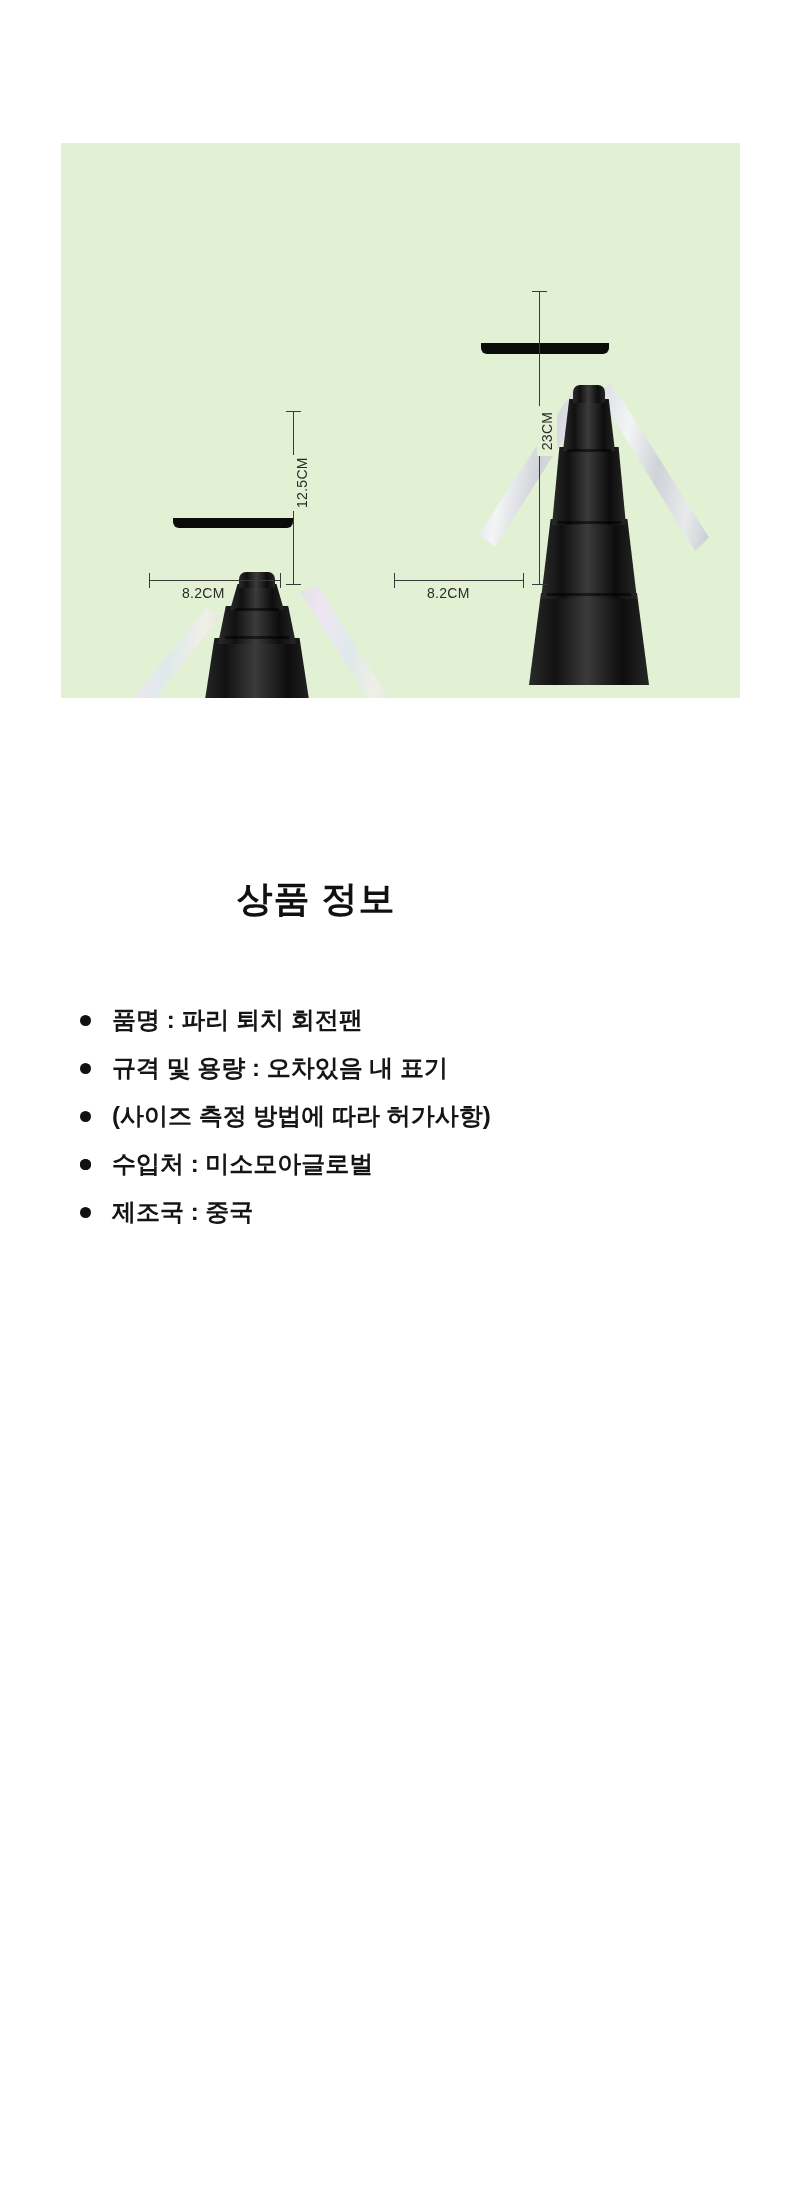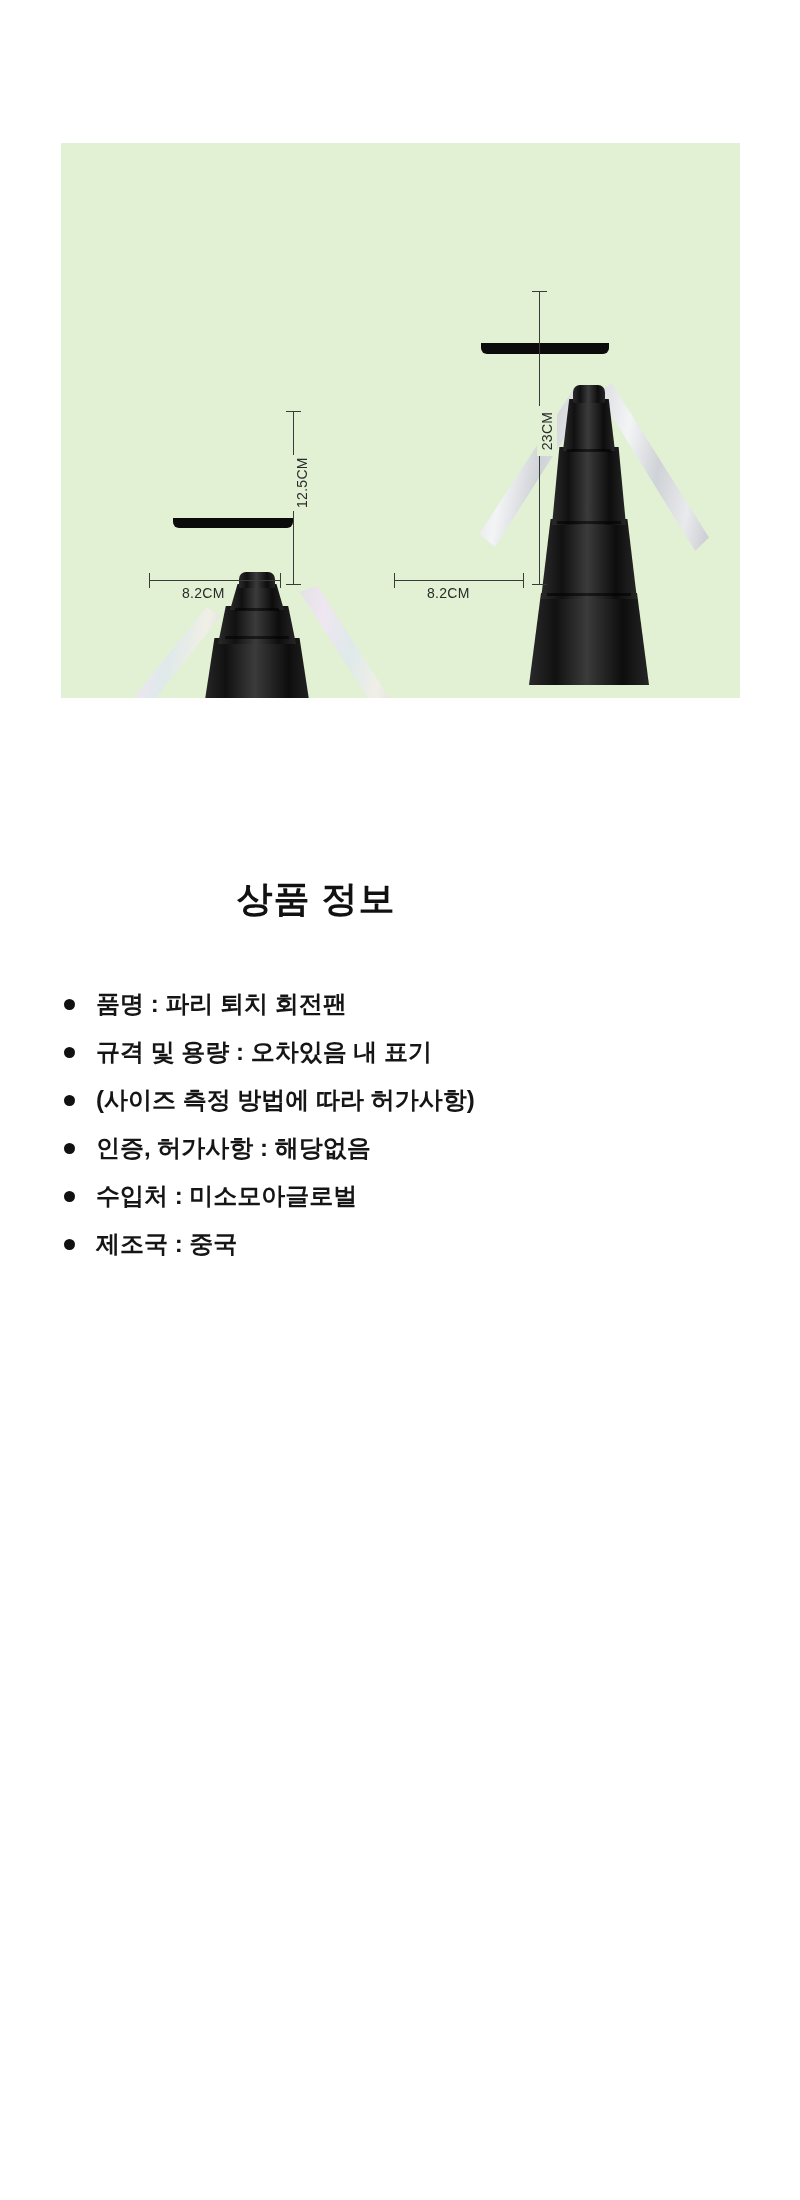--- a/index.html
+++ b/index.html
@@ -212,21 +212,21 @@
     color: #111111;
     letter-spacing: 1px;
   }
 
   .info-list {
     position: absolute;
     left: 52px;
     top: 988px;
     width: 700px;
     list-style: none;
-    margin: 0;
+    margin: 16px;
     padding: 0;
   }
   .info-list li {
     position: relative;
     font-size: 24px;
     font-weight: bold;
     color: #151515;
     line-height: 31px;
     padding-left: 44px;
     margin-bottom: 17px;
@@ -298,21 +298,20 @@
     <li>
       <span class="bullet"></span>
       <span>규격 및 용량 : 오차있음 내 표기</span>
     </li>
     <li>
       <span class="bullet"></span>
       <span>(사이즈 측정 방법에 따라 허가사항)</span>
     </li>
     <li>
       <span class="bullet"></span>
-      <span>인증, 허가사항 : 해당없음</span>
     </li>
     <li>
       <span class="bullet"></span>
       <span>수입처 : 미소모아글로벌</span>
     </li>
     <li>
       <span class="bullet"></span>
       <span>제조국 : 중국</span>
     </li>
   </ul>

